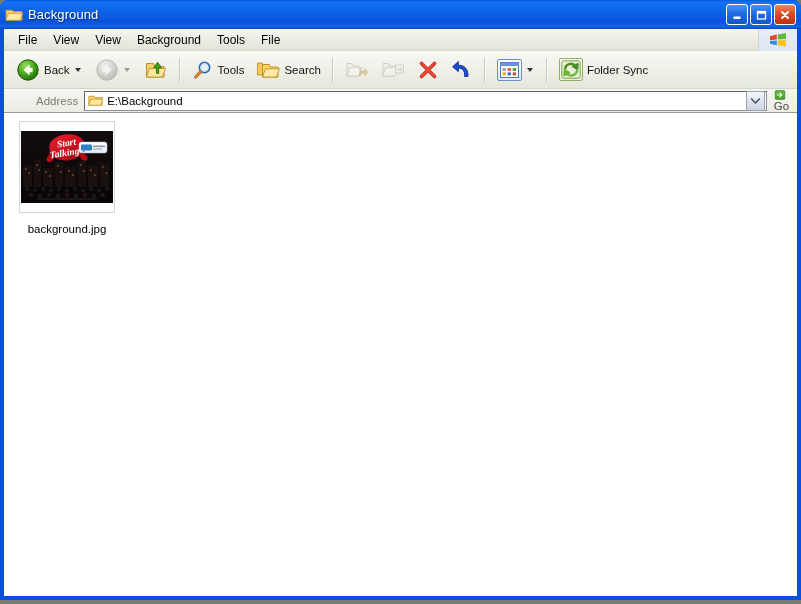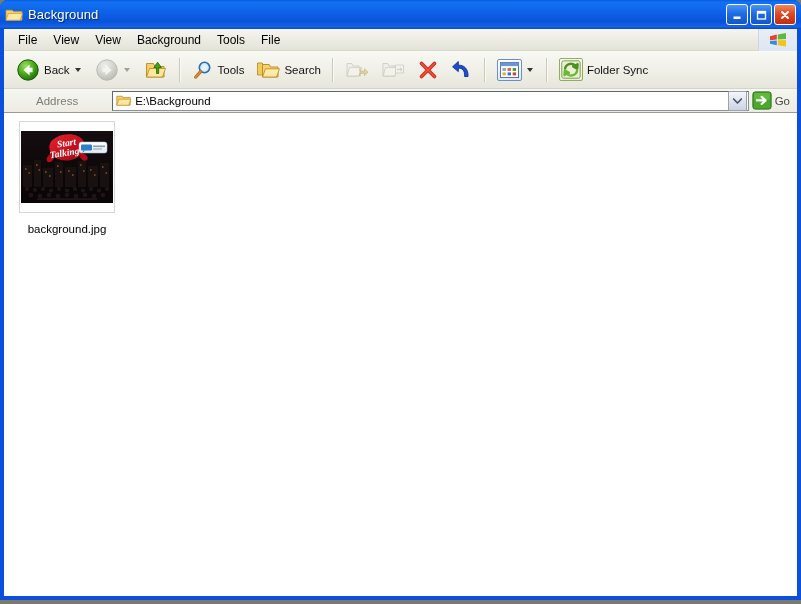--- a/index.html
+++ b/index.html
@@ -181,21 +181,20 @@
     flex: 1 1 auto;
     height: 20px;
     background: #ffffff;
     border: 1px solid #8a9099;
     border-top-color: #5f6670;
     border-left-color: #5f6670;
     display: flex;
     align-items: center;
     box-sizing: border-box;
     padding-left: 3px;
-    margin-left: 28px;
   }
   .address-path {
     font-size: 11.5px;
     color: #000;
     margin-left: 4px;
     white-space: nowrap;
     flex: 1 1 auto;
     outline: none;
     border: 0;
     background: transparent;
@@ -210,20 +209,21 @@
     border-radius: 1px;
     display: flex; align-items: center; justify-content: center;
     flex: 0 0 auto;
     cursor: default;
   }
   .go-btn {
     display: flex; align-items: center;
     padding: 0 5px 0 3px;
     height: 22px;
     cursor: default;
+    flex-direction: column;
   }
   .go-label { font-size: 11.5px; color: #4a4a44; margin-left: 3px; }
 
   
   .content {
     flex: 1 1 auto;
     background: #ffffff;
     position: relative;
     overflow: hidden;
     padding: 8px 0 0 10px;

